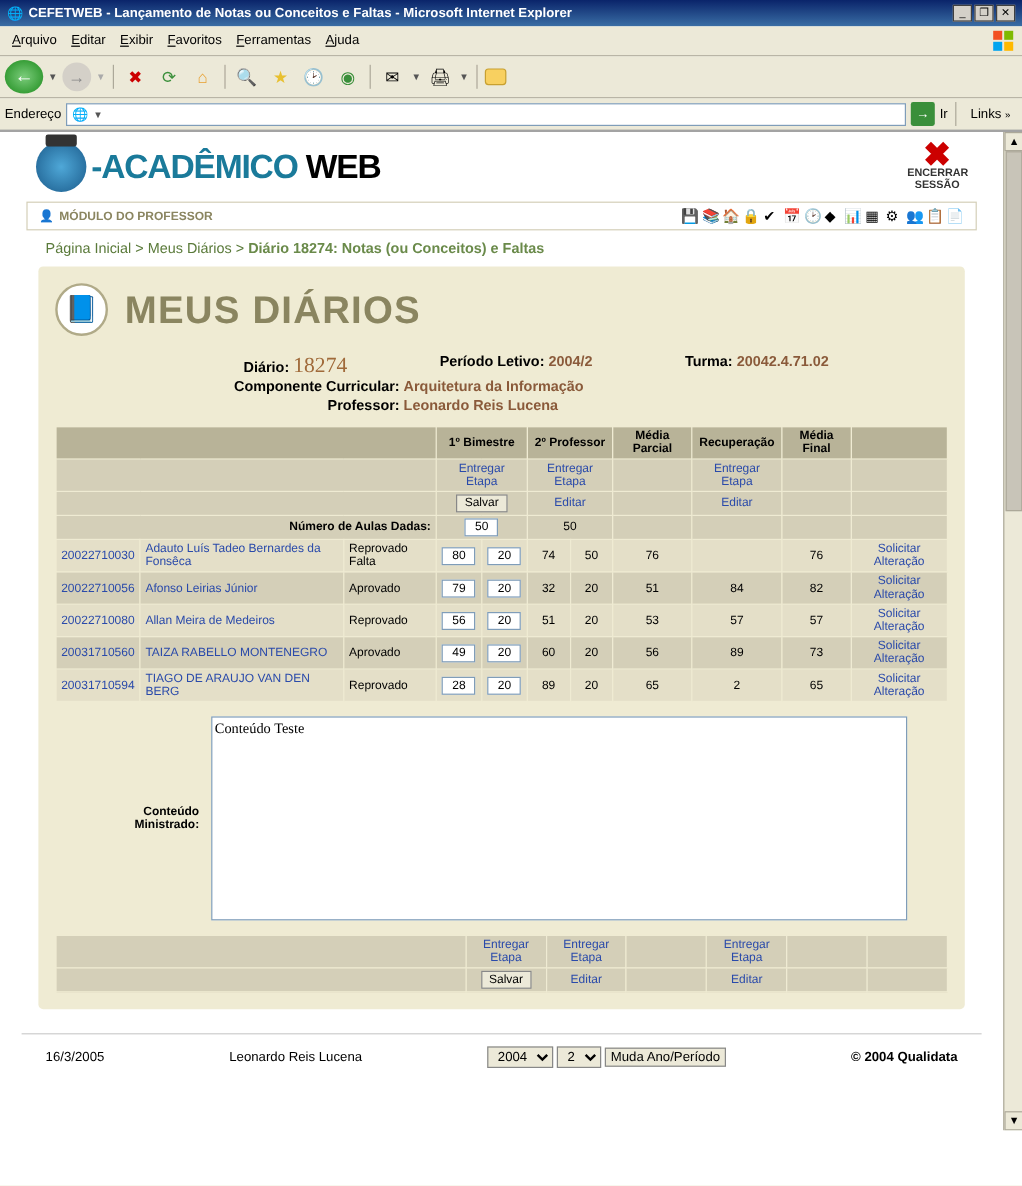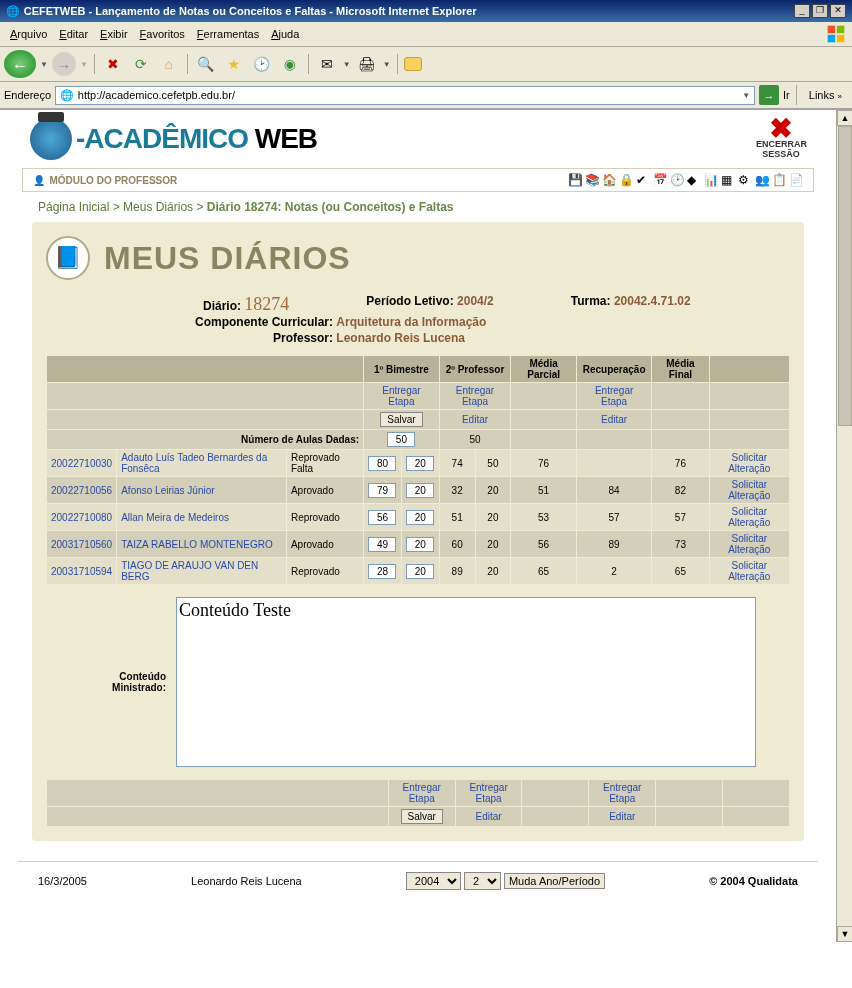--- a/index.html
+++ b/index.html
@@ -71,21 +71,21 @@
 .grade-table .hdr th { background: #b8b398; font-weight: bold; }
 .grade-table td.left { text-align: left; }
 .grade-table a { color: #2a4aaa; text-decoration: none; }
 .grade-table input[type=text] { width: 28px; border: 1px solid #7f9db9; text-align: center; font-size: 10px; padding: 1px; }
 .grade-table input[type=button] { font-size: 10px; padding: 1px 6px; background: #ece9d8; border: 1px solid #888; cursor: pointer; }
 .grade-table .row-odd td { background: #d4cfb8; }
 .grade-table .row-even td { background: #e4dfc8; }
 
 .content-box { display: flex; align-items: center; gap: 10px; padding-left: 50px; }
 .content-label { font-size: 10px; font-weight: bold; width: 70px; text-align: right; }
-.content-ta { width: 580px; height: 170px; border: 1px solid #7f9db9; font-family: Verdana; font-size: 18px; padding: 2px; resize: none; }
+.content-ta { width: 580px; height: 170px; border: 1px solid #7f9db9; font-family: Verdana; font-size: 12px; padding: 2px; resize: none; }
 
 .footer { display: flex; justify-content: space-between; align-items: center; padding: 10px 20px; font-size: 11px; border-top: 1px solid #ccc; margin-top: 20px; }
 .footer select, .footer input[type=button] { font-size: 11px; border: 1px solid #888; background: #ece9d8; padding: 1px 4px; }
 .copyright { font-weight: bold; }
 </style>
 </head>
 <body>
 
 <div class="ie-titlebar">
   <div class="title">
@@ -143,21 +143,20 @@
   <div class="tb-btn">🖨</div>
   <span style="font-size:8px;color:#555">▼</span>
   <div class="tb-sep"></div>
   <div class="tb-btn" style="background:#f8d060;width:18px;height:14px;border:1px solid #c8a030"></div>
 </div>
 
 <div class="ie-addressbar">
   <span class="addr-label">Endereço</span>
   <div class="addr-input">
     <span>🌐</span>
-    <span style="flex:1">http://academico.cefetpb.edu.br/</span>
     <span style="font-size:8px;color:#555">▼</span>
   </div>
   <div class="go-btn">→</div>
   <span>Ir</span>
   <div class="tb-sep"></div>
   <span class="links-btn"><span>Links</span> <span style="font-size:8px">»</span></span>
 </div>
 
 <div class="content-wrap">
 <div class="page-area">

